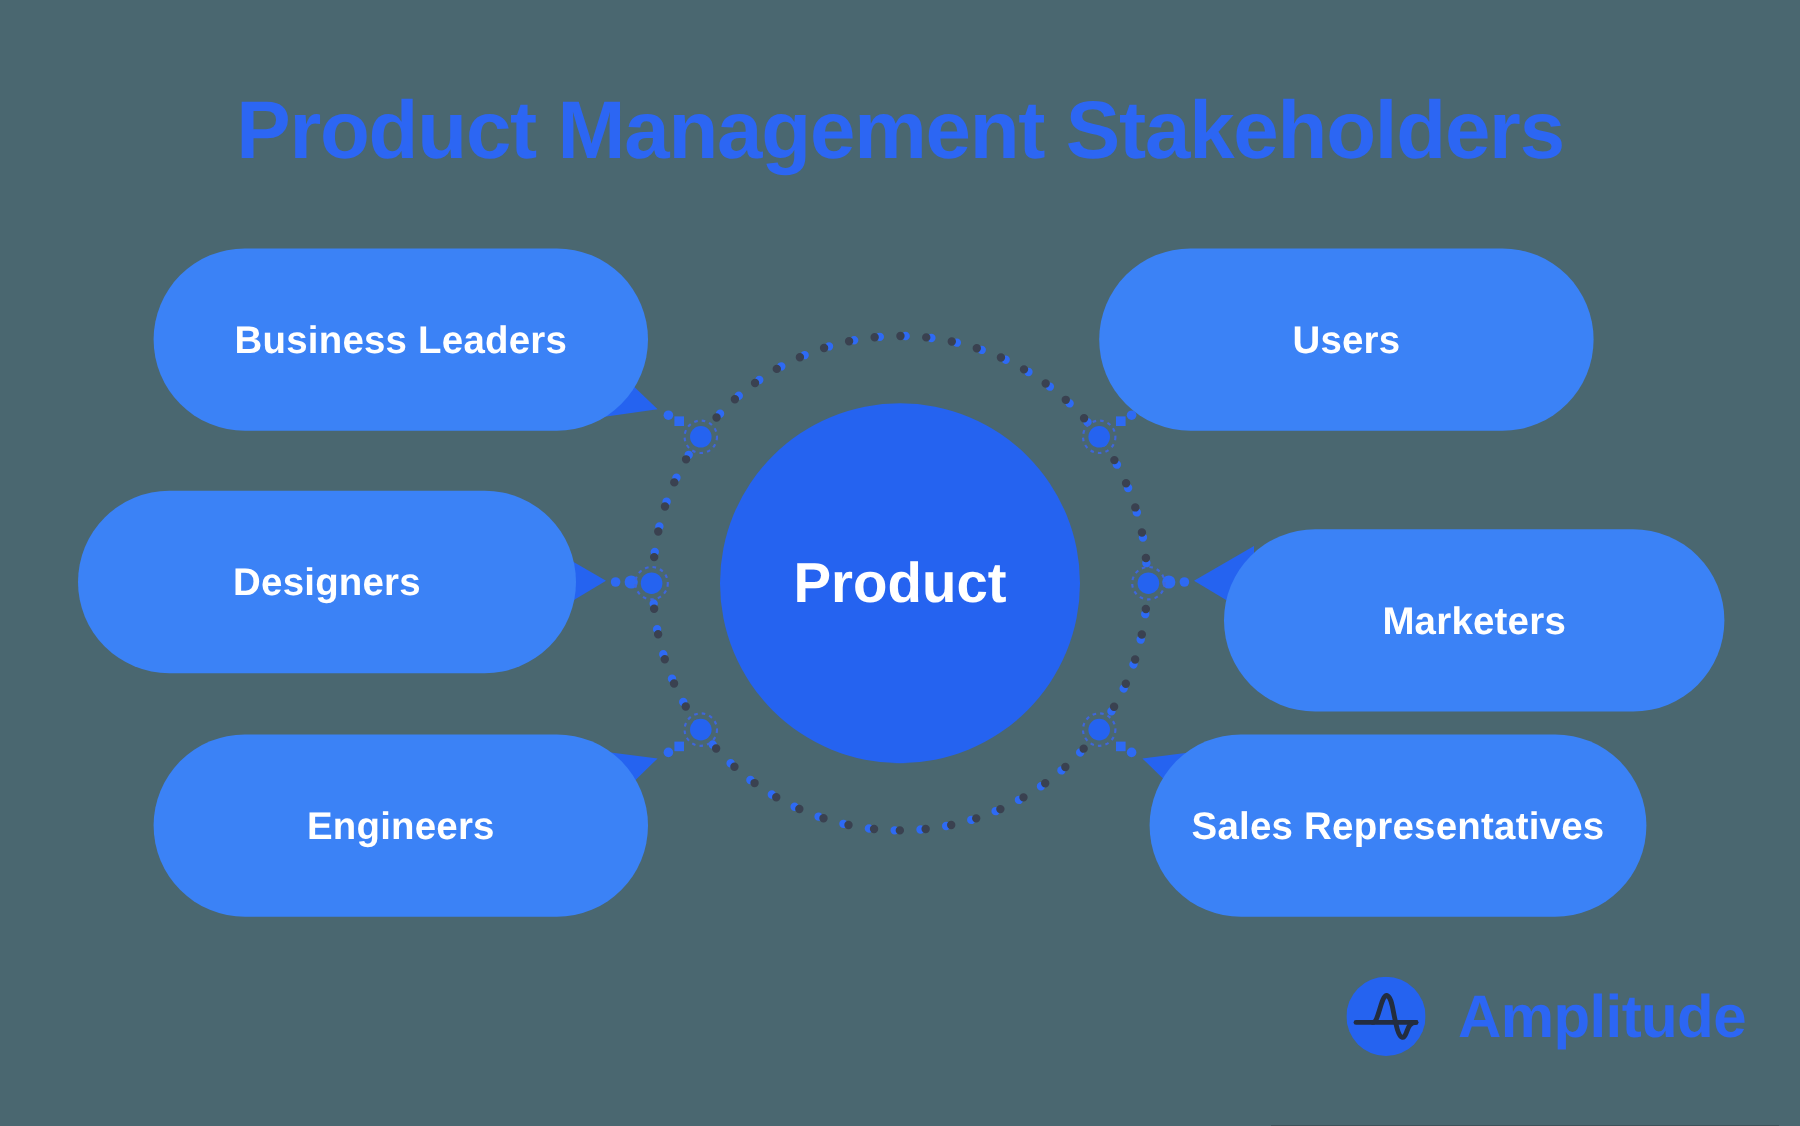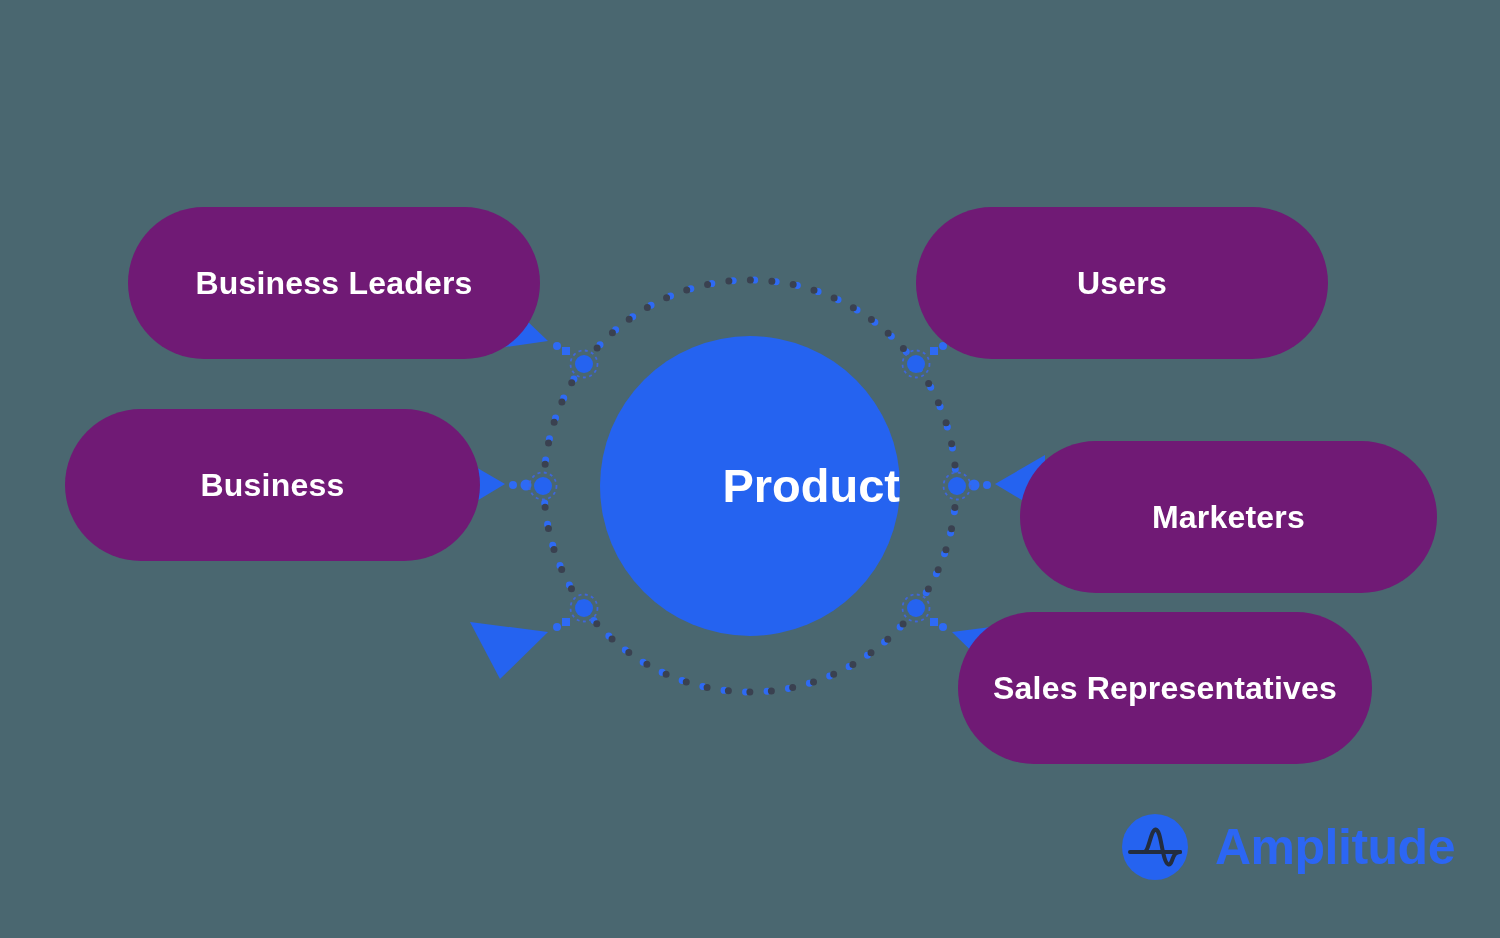--- a/index.html
+++ b/index.html
@@ -19,21 +19,21 @@
     font-weight:bold;
     letter-spacing:-1px;
     color:#2C66F3;
   }
   .ring-layer{
     position:absolute; left:0; top:0;
   }
   .bubble{
     position:absolute;
     height:152px;
-    background:#701a75;
+    background:#3b82f6;
     border-radius:76px;
     display:flex;
     align-items:center;
     justify-content:center;
   }
   .bubble-label{
     color:#FFFFFF;
     font-size:32px;
     font-weight:bold;
     letter-spacing:0.2px;
@@ -46,21 +46,21 @@
   .bubble.b4{left:128px; top:612px; width:412px;}
   .bubble.b5{left:958px; top:612px; width:414px;}
   .center-circle{
     position:absolute;
     left:600px; top:336px;
     width:300px; height:300px;
     border-radius:50%;
     background:#2563F0;
     display:flex;
     flex-direction:column;
-    align-items:flex-end;
+    align-items:center;
     justify-content:center;
   }
   .center-line{
     color:#FFFFFF;
     font-size:47px;
     font-weight:bold;
     line-height:1.22;
   }
   .logo{
     position:absolute;
@@ -75,20 +75,21 @@
     font-weight:bold;
     letter-spacing:-0.5px;
     color:#2C66F3;
   }
 </style>
 </head>
 <body>
 
 <div class="canvas">
 
+  <h1 class="title">Product Management Stakeholders</h1>
 
   <svg class="ring-layer" width="1500" height="938" viewBox="0 0 1500 938">
 
     <circle cx="750" cy="486" r="206" fill="none" stroke="#2E6AF4" stroke-width="7" stroke-linecap="round" stroke-dasharray="0 21.572" transform="rotate(1.2 750 486)"></circle>
 
     <circle cx="750" cy="486" r="206" fill="none" stroke="#3A4150" stroke-width="7" stroke-linecap="round" stroke-dasharray="0 21.572"></circle>
 
     <g fill="#2563F0">
       <polygon points="500,295 548,341 470,352"></polygon>
       <polygon points="1000,295 952,341 1030,352"></polygon>
@@ -141,24 +142,27 @@
     </g>
   </svg>
 
   <div class="bubble b0">
     <span class="bubble-label">Business Leaders</span>
   </div>
   <div class="bubble b1">
     <span class="bubble-label">Users</span>
   </div>
   <div class="bubble b2">
-    <span class="bubble-label">Business</span>
+    <span class="bubble-label">Designers</span>
   </div>
   <div class="bubble b3">
     <span class="bubble-label">Marketers</span>
+  </div>
+  <div class="bubble b4">
+    <span class="bubble-label">Engineers</span>
   </div>
   <div class="bubble b5">
     <span class="bubble-label">Sales Representatives</span>
   </div>
 
   <div class="center-circle">
     <div class="center-line">Product</div>
   </div>
 
   <div class="logo">

